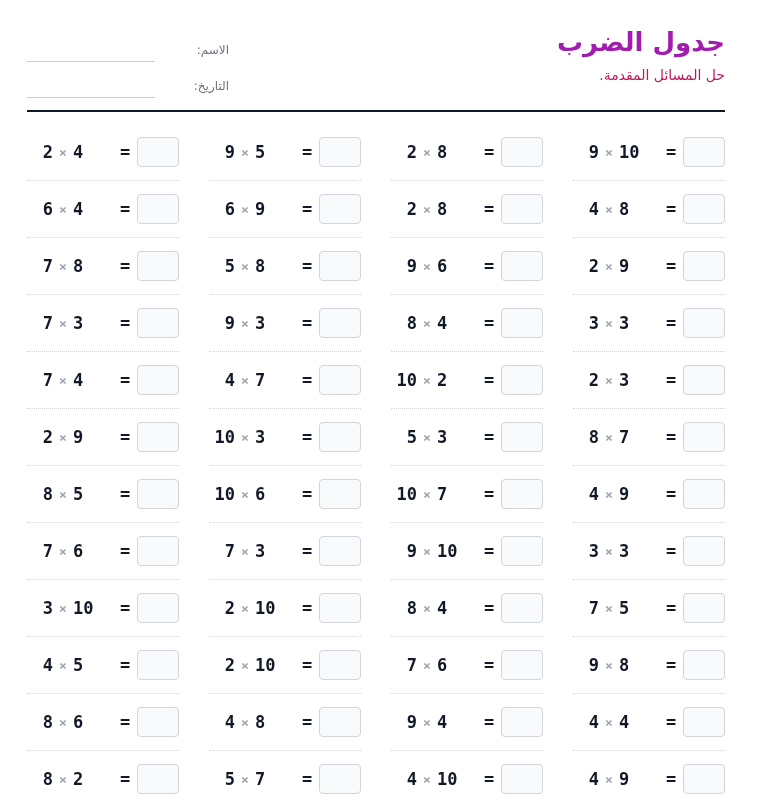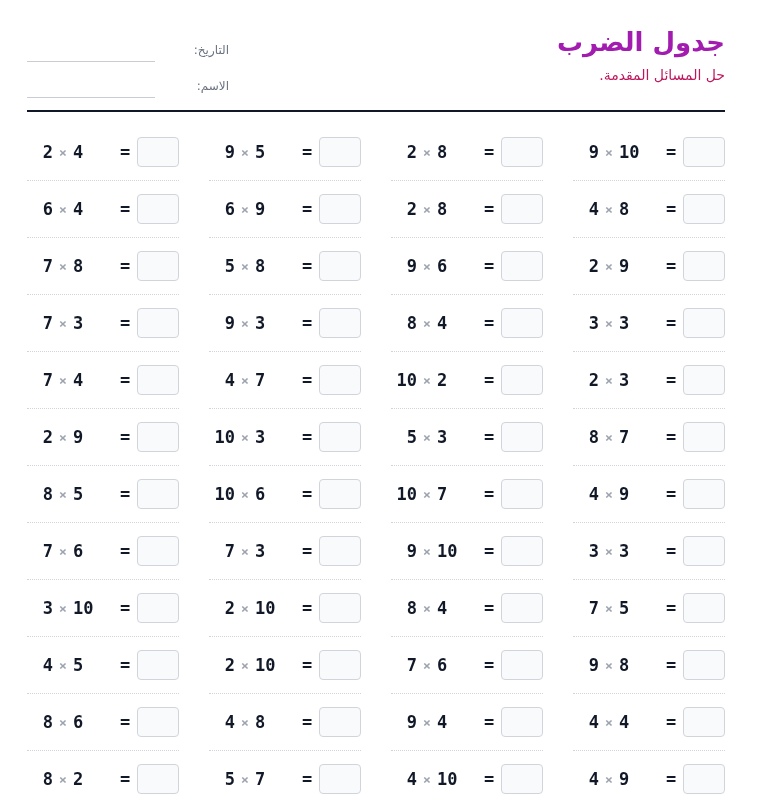--- a/index.html
+++ b/index.html
@@ -27,25 +27,25 @@
 
 <div class="page">
   <div class="header">
     <div class="title-block">
       <h1 class="title">جدول الضرب</h1>
       <div class="subtitle">حل المسائل المقدمة.</div>
     </div>
     <div class="meta">
       <div class="meta-row">
         <div class="meta-line"></div>
-        <span class="meta-label">التاريخ:</span>
+        <span class="meta-label">الاسم:</span>
       </div>
       <div class="meta-row">
         <div class="meta-line"></div>
-        <span class="meta-label">الاسم:</span>
+        <span class="meta-label">التاريخ:</span>
       </div>
     </div>
   </div>
 
   <div class="grid" id="grid">
       <div class="cell">
     <div class="expr">
       <span class="a">2</span>
       <span class="x">×</span>
       <span class="b">4</span>

